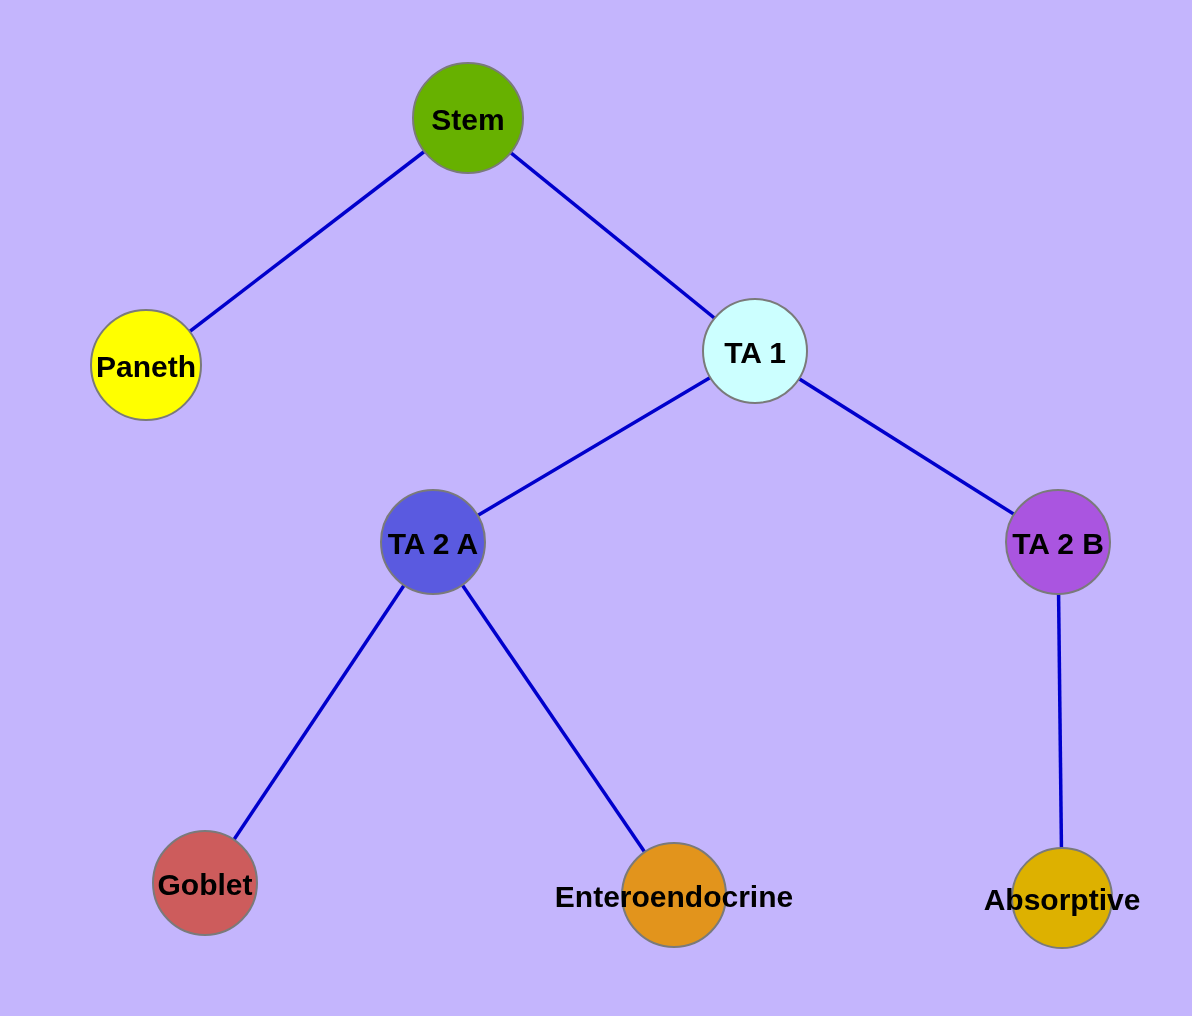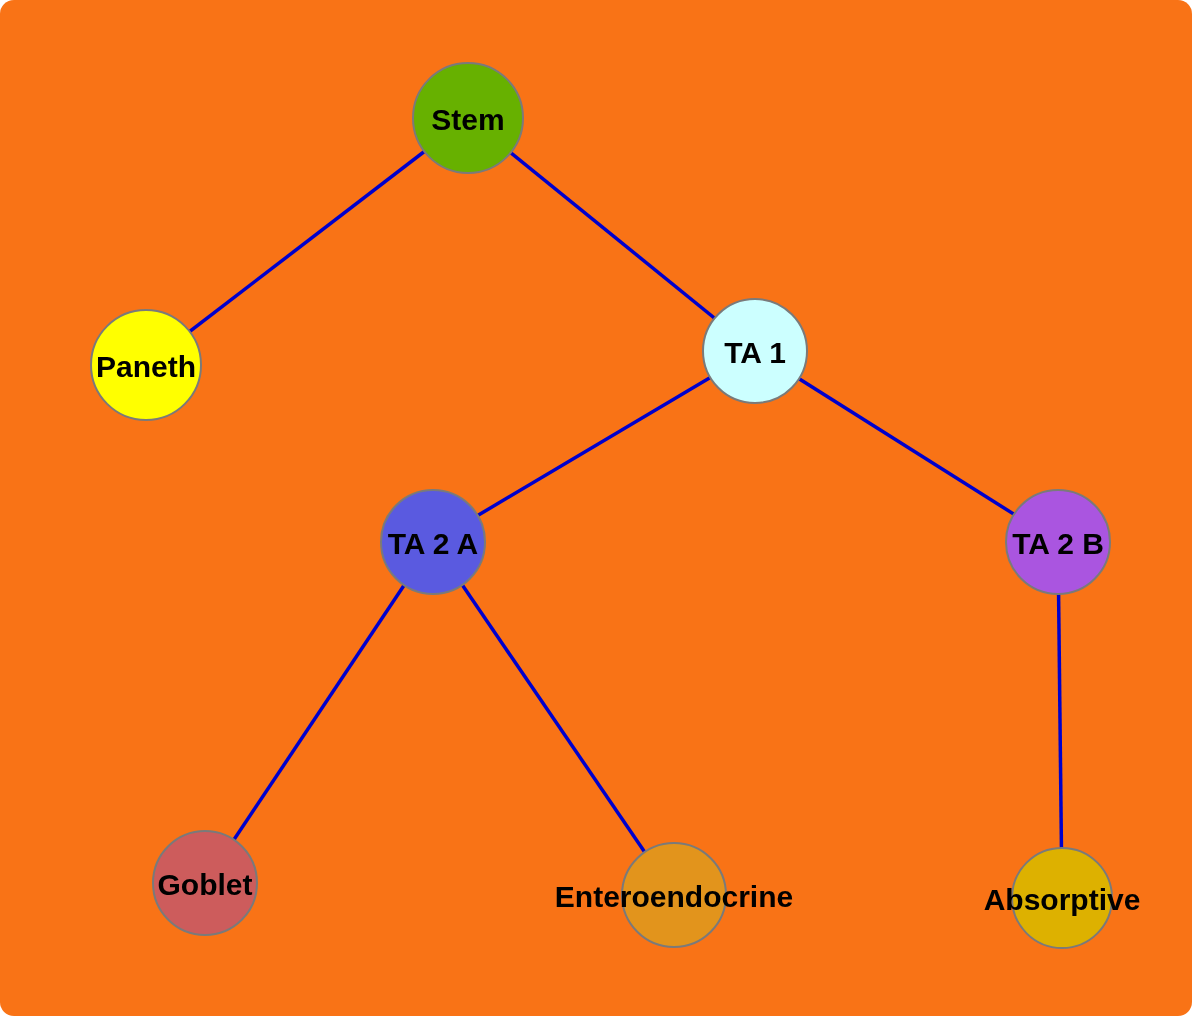--- a/index.html
+++ b/index.html
@@ -30,21 +30,21 @@
     pointer-events: none;
   }
   circle.graph-node {
     cursor: pointer;
   }
 </style>
 </head>
 <body>
 
 <div id="stage">
-  <div id="graph-area" style="background: #f97316; border-radius: 14px;">
+  <div id="graph-area" style="background: #c4b5fd;">
     <svg id="graph-svg" xmlns="http://www.w3.org/2000/svg" width="1192" height="1016" viewBox="0 0 1192 1016">
       <g id="edges-layer">
           <line x1="468" y1="118" x2="146" y2="365" stroke="#0000cc" stroke-width="3.5"></line>
           <line x1="468" y1="118" x2="755" y2="351" stroke="#0000cc" stroke-width="3.5"></line>
           <line x1="755" y1="351" x2="433" y2="542" stroke="#0000cc" stroke-width="3.5"></line>
           <line x1="755" y1="351" x2="1058" y2="542" stroke="#0000cc" stroke-width="3.5"></line>
           <line x1="433" y1="542" x2="205" y2="883" stroke="#0000cc" stroke-width="3.5"></line>
           <line x1="433" y1="542" x2="674" y2="895" stroke="#0000cc" stroke-width="3.5"></line>
           <line x1="1058" y1="542" x2="1062" y2="898" stroke="#0000cc" stroke-width="3.5"></line>
         </g>

